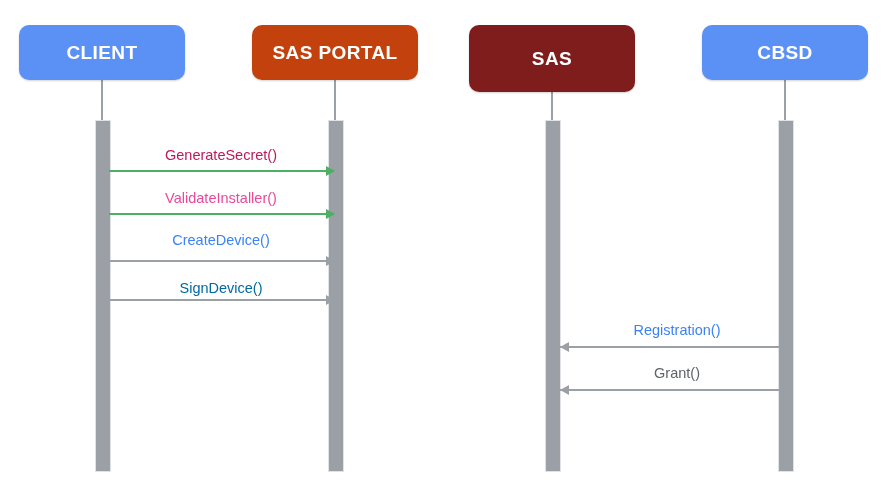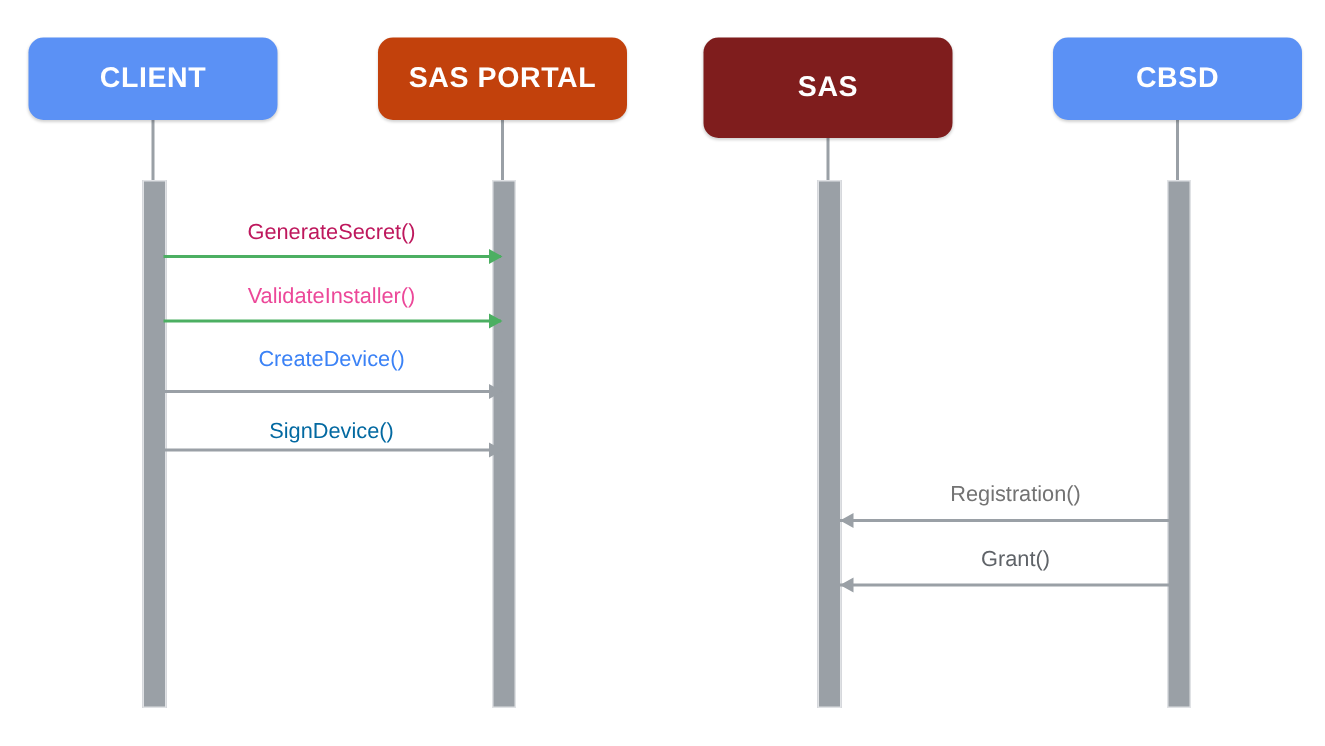--- a/index.html
+++ b/index.html
@@ -98,17 +98,17 @@
     <div class="msg-arrowhead" style="top: 209px; left: 326px; border-left: 9px solid rgb(76, 175, 98);"></div>
     <div class="msg-label" style="left: 221px; top: 190px; color: #ec4899;">ValidateInstaller()</div>
     <div class="msg-line" style="left: 109px; top: 260px; width: 225px; background: rgb(154, 160, 166);"></div>
     <div class="msg-arrowhead" style="top: 256px; left: 326px; border-left: 9px solid rgb(154, 160, 166);"></div>
     <div class="msg-label" style="left: 221px; top: 232px; color: #3b82f6;">CreateDevice()</div>
     <div class="msg-line" style="left: 109px; top: 299px; width: 225px; background: rgb(154, 160, 166);"></div>
     <div class="msg-arrowhead" style="top: 295px; left: 326px; border-left: 9px solid rgb(154, 160, 166);"></div>
     <div class="msg-label" style="left: 221px; top: 280px; color: #0369a1;">SignDevice()</div>
     <div class="msg-line" style="left: 560px; top: 346px; width: 224px; background: rgb(154, 160, 166);"></div>
     <div class="msg-arrowhead" style="top: 342px; left: 560px; border-right: 9px solid rgb(154, 160, 166);"></div>
-    <div class="msg-label" style="left: 677px; top: 322px; color: #737373;">Registration()</div>
+    <div class="msg-label" style="left: 677px; top: 322px; color: #3b82f6;">Registration()</div>
     <div class="msg-line" style="left: 560px; top: 389px; width: 224px; background: rgb(154, 160, 166);"></div>
     <div class="msg-arrowhead" style="top: 385px; left: 560px; border-right: 9px solid rgb(154, 160, 166);"></div>
     <div class="msg-label" style="left: 677px; top: 365px; color: rgb(95, 99, 104);">Grant()</div>
   </div>
 
 </body></html>

